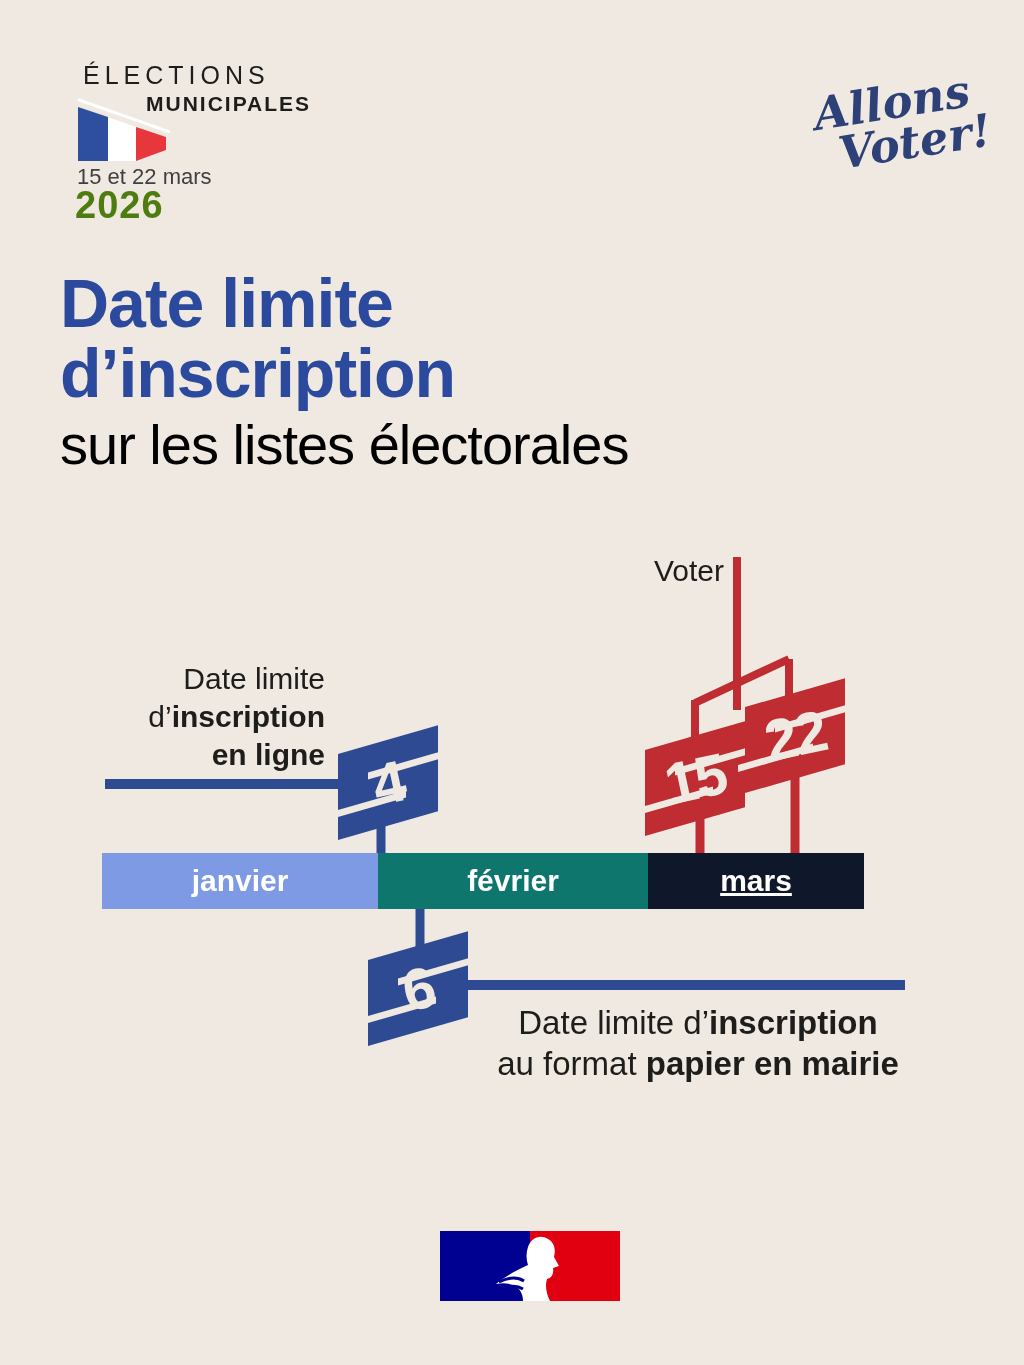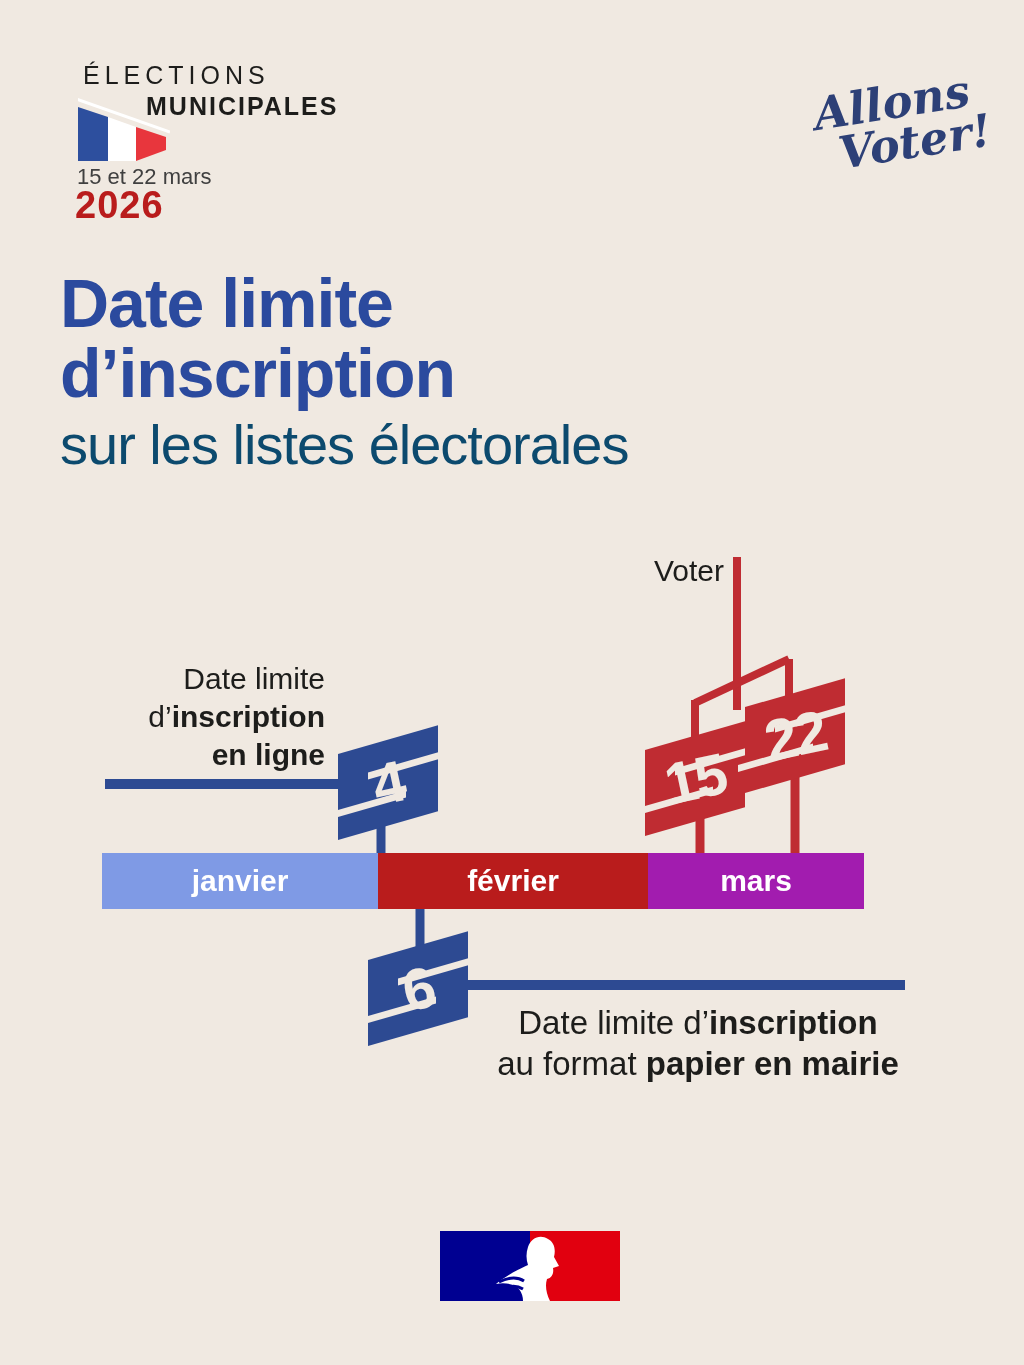--- a/index.html
+++ b/index.html
@@ -10,48 +10,48 @@
     background:#f0e9e1; overflow:hidden;
   }
 
   
   .kicker1 {
     position:absolute; left:83px; top:61px;
     font-size:25px; font-weight:400; letter-spacing:5px; color:#1d1d1b;
   }
   .kicker2 {
     position:absolute; left:146px; top:92px;
-    font-size:25px; font-weight:700; letter-spacing:2px; color:#1d1d1b;
+    font-size:21px; font-weight:700; letter-spacing:2px; color:#1d1d1b;
   }
   .flag-icon { position:absolute; left:78px; top:95px; }
   .hdr-dates {
     position:absolute; left:77px; top:164px;
     font-size:22px; color:#404040;
   }
   .hdr-year {
     position:absolute; left:75px; top:184px;
-    font-size:38px; font-weight:800; letter-spacing:1px; color:#b91c1c;
+    font-size:38px; font-weight:800; letter-spacing:1px; color:#4d7c0f;
   }
   .slogan {
     position:absolute; left:795px; top:82px; width:200px;
     transform:rotate(-9deg);
     font-family:"DejaVu Serif", serif; font-style:italic; font-weight:700;
     font-size:45px; line-height:42px; color:#2d4077; text-align:center;
   }
   .slogan .l2 { margin-left:34px; }
 
   
   .title { position:absolute; left:60px; top:268px; }
   .t-bold {
     font-size:68px; line-height:70px; font-weight:800; letter-spacing:-1px;
     color:#2b4a9e;
   }
   .t-light {
     margin-top:8px; font-size:56px; line-height:58px; font-weight:400;
-    letter-spacing:-1px; color:#0c4a6e;text-align:center;
+    letter-spacing:-1px; color:#000000;text-align:center;
   }
 
   
   .ann { position:absolute; color:#1d1d1b; font-size:30px; line-height:38px;text-align:center; }
   .ann .b { font-weight:700; }
   .online-label { left:85px; top:660px; width:240px; text-align:right; }
   .elections-label { left:470px; top:552px; width:254px; text-align:right; }
   .paper-label { left:478px; top:1002px; width:440px; font-size:33px; line-height:41px; }
 
   
@@ -60,22 +60,22 @@
   
   .bar {
     position:absolute; left:102px; top:853px; width:812px; height:56px;
     display:flex;
   }
   .seg {
     display:flex; align-items:center; justify-content:center;
     color:#ffffff; font-size:30px; font-weight:700;
   }
   .seg-jan { width:276px; background:#7f9ae5; }
-  .seg-fev { width:270px; background:#b91c1c; }
-  .seg-mar { width:216px; background:#a21caf; }
+  .seg-fev { width:270px; background:#0f766e; }
+  .seg-mar { width:216px; background:#0f172a;text-decoration:underline; }
 
   
   .badge { position:absolute; }
   .badge text {
     font-family:"Liberation Sans", sans-serif; font-weight:800; font-size:58px;
     fill:#f0e9e1; text-anchor:middle; letter-spacing:-2px;
   }
 
   
   .marianne { position:absolute; left:440px; top:1231px; }

